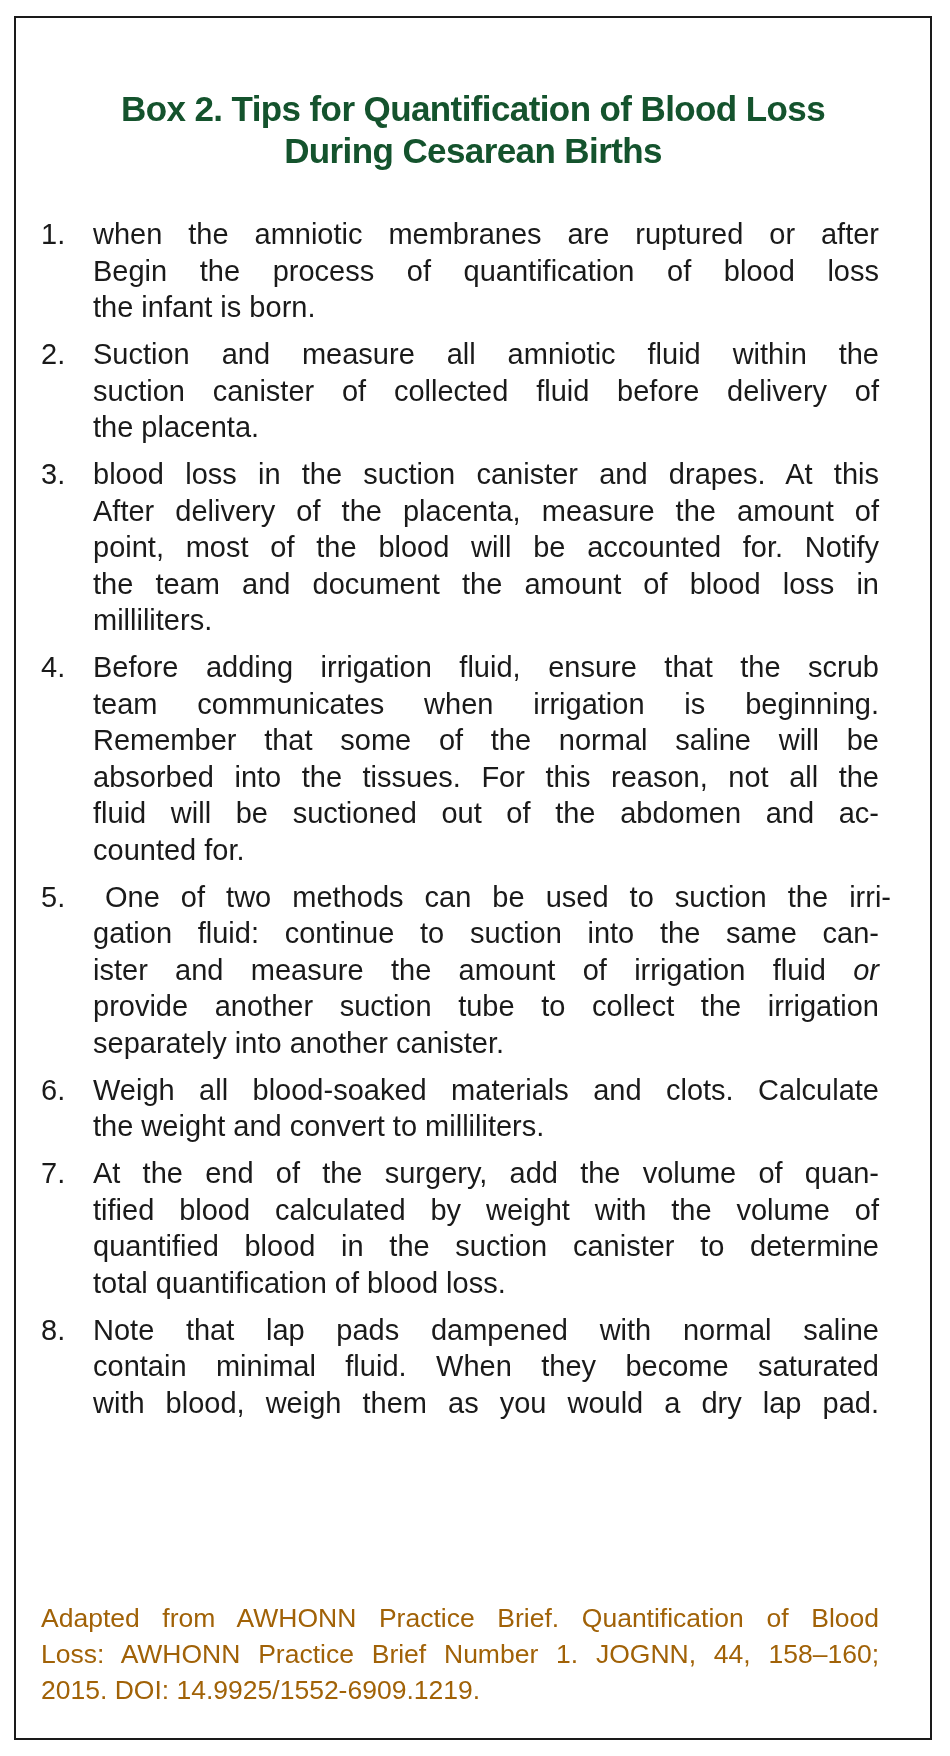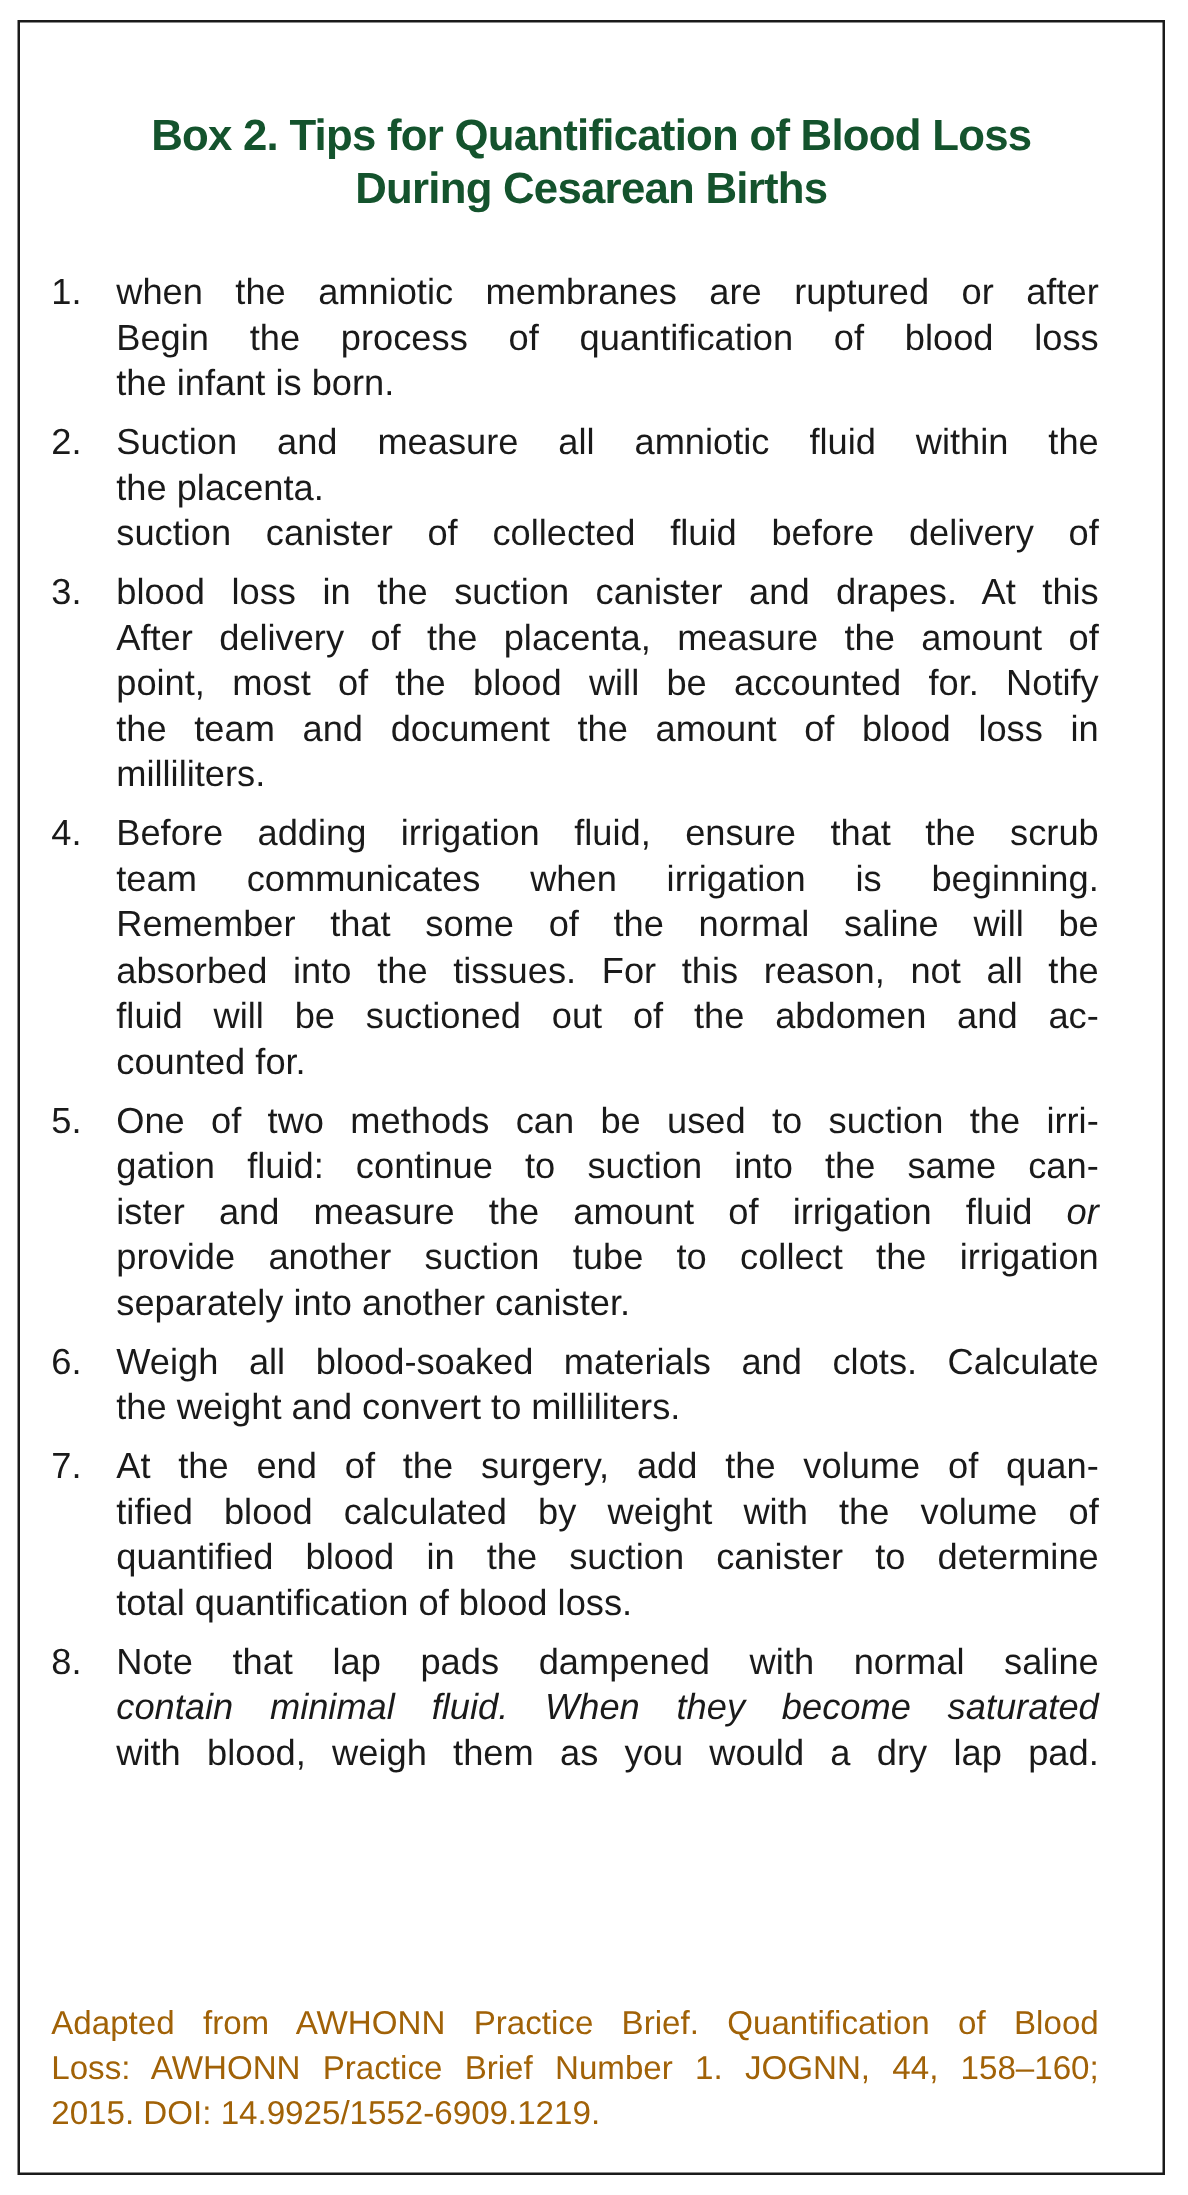--- a/index.html
+++ b/index.html
@@ -52,22 +52,22 @@
   <div class="item">
     <span class="num">1.</span>
     <span class="line" style="width: 786px;">when the amniotic membranes are ruptured or after</span>
     <span class="line" style="width: 786px;">Begin the process of quantification of blood loss</span>
     <span class="line last" style="width: 786px;">the infant is born.</span>
   </div>
 
   <div class="item">
     <span class="num">2.</span>
     <span class="line" style="width: 786px;">Suction and measure all amniotic fluid within the</span>
+    <span class="line" style="width: 786px;">suction canister of collected fluid before delivery of</span>
     <span class="line last" style="width: 786px;">the placenta.</span>
-    <span class="line" style="width: 786px;">suction canister of collected fluid before delivery of</span>
   </div>
 
   <div class="item">
     <span class="num">3.</span>
     <span class="line" style="width: 786px;">blood loss in the suction canister and drapes. At this</span>
     <span class="line" style="width: 786px;">After delivery of the placenta, measure the amount of</span>
     <span class="line" style="width: 786px;">point, most of the blood will be accounted for. Notify</span>
     <span class="line" style="width: 786px;">the team and document the amount of blood loss in</span>
     <span class="line last" style="width: 786px;">milliliters.</span>
   </div>
@@ -77,21 +77,21 @@
     <span class="line" style="width: 786px;">Before adding irrigation fluid, ensure that the scrub</span>
     <span class="line" style="width: 786px;">team communicates when irrigation is beginning.</span>
     <span class="line" style="width: 786px;">Remember that some of the normal saline will be</span>
     <span class="line" style="width: 786px;">absorbed into the tissues. For this reason, not all the</span>
     <span class="line" style="width: 786px;">fluid will be suctioned out of the abdomen and ac-</span>
     <span class="line last" style="width: 786px;">counted for.</span>
   </div>
 
   <div class="item">
     <span class="num">5.</span>
-    <span class="line" style="width: 786px;">One of two methods can be used to suction the irri-</span>
+    <span class="line" style="width: 786px; margin-left: 12px;">One of two methods can be used to suction the irri-</span>
     <span class="line" style="width: 786px;">gation fluid: continue to suction into the same can-</span>
     <span class="line" style="width: 786px;"><span>ister and measure the amount of irrigation fluid</span> <span class="it">or</span></span>
     <span class="line" style="width: 786px;">provide another suction tube to collect the irrigation</span>
     <span class="line last" style="width: 786px;">separately into another canister.</span>
   </div>
 
   <div class="item">
     <span class="num">6.</span>
     <span class="line" style="width: 786px;">Weigh all blood-soaked materials and clots. Calculate</span>
     <span class="line last" style="width: 786px;">the weight and convert to milliliters.</span>
@@ -101,21 +101,21 @@
     <span class="num">7.</span>
     <span class="line" style="width: 786px;">At the end of the surgery, add the volume of quan-</span>
     <span class="line" style="width: 786px;">tified blood calculated by weight with the volume of</span>
     <span class="line" style="width: 786px;">quantified blood in the suction canister to determine</span>
     <span class="line last" style="width: 786px; text-align: right;">total quantification of blood loss.</span>
   </div>
 
   <div class="item">
     <span class="num">8.</span>
     <span class="line" style="width: 786px;">Note that lap pads dampened with normal saline</span>
-    <span class="line" style="width: 786px; font-style: italic;">contain minimal fluid. When they become saturated</span>
+    <span class="line" style="width: 786px;">contain minimal fluid. When they become saturated</span>
     <span class="line" style="width: 786px;">with blood, weigh them as you would a dry lap pad.</span>
   </div>
 </div>
 
 <div class="cite">
   <span class="line" style="width: 838px;">Adapted from AWHONN Practice Brief. Quantification of Blood</span>
   <span class="line" style="width: 838px;">Loss: AWHONN Practice Brief Number 1. JOGNN, 44, 158–160;</span>
   <span class="line last" style="width: 838px;">2015. DOI: 14.9925/1552-6909.1219.</span>
 </div>
 

